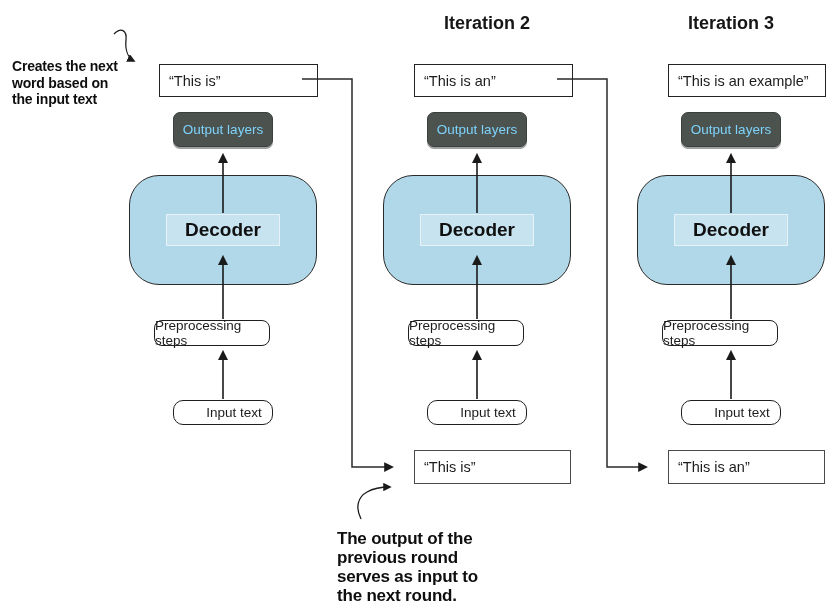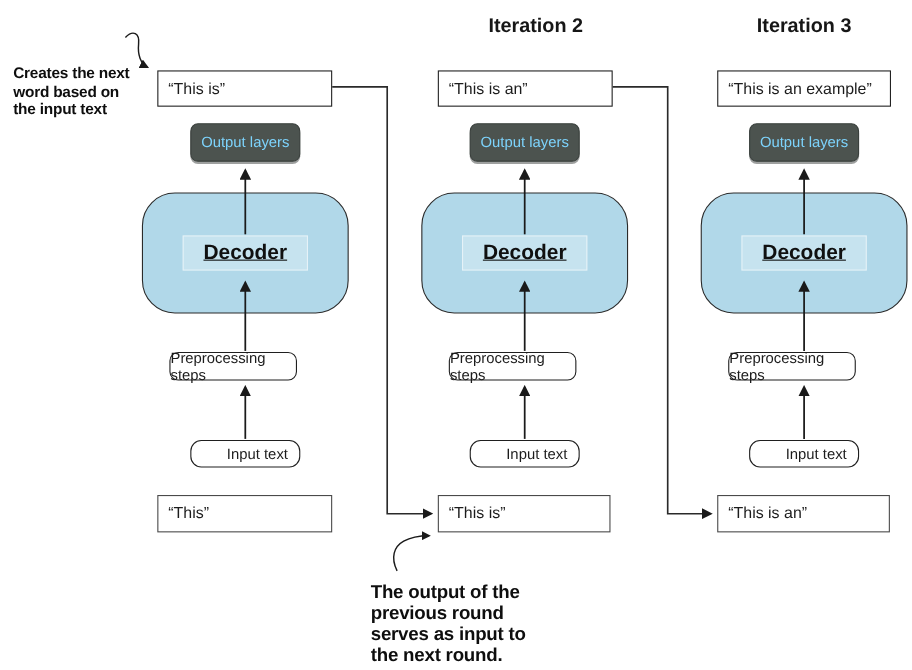--- a/index.html
+++ b/index.html
@@ -11,21 +11,21 @@
 
   .header{
     position:absolute;top:13px;width:200px;text-align:center;
     font-size:18px;font-weight:bold;color:#161616;z-index:2;
   }
   .h1{left:123px}.h2{left:387px}.h3{left:631px}
 
   .qbox{
     position:absolute;background:#ffffff;border:1.6px solid #3a3a3a;
     display:flex;align-items:center;padding-left:9px;box-sizing:border-box;
-    font-size:14.5px;color:#1c1c1c;z-index:2;
+    font-size:14.5px;color:#1c1c1c;z-index:2;margin-left:16px;
   }
   .qtop{top:64px;height:33px;border-color:#222;}
   .qbot{top:450px;height:34px;border-color:#4a4a4a;}
   .q1{left:143px;width:159px}.q2{left:398px;width:159px}.q3{left:652px;width:158px}
   .b1{left:143px;width:159px}.b2{left:398px;width:157px}.b3{left:652px;width:157px}
 
   .outlayers{
     position:absolute;top:112px;height:35px;width:100px;
     background:#4c534f;border:1px solid #3a403d;border-radius:7px;
     box-shadow:0 2px 0 rgba(40,45,43,.45);
@@ -37,21 +37,21 @@
   .decoder{
     position:absolute;top:175px;height:110px;width:188px;
     background:#b1d8e9;border:1.5px solid #2b2b2b;border-radius:30px;
     display:flex;align-items:center;justify-content:center;z-index:2;box-sizing:border-box;
   }
   .d1{left:129px}.d2{left:383px}.d3{left:637px}
   .decoder .hl{
     width:112px;height:30px;background:rgba(255,255,255,.28);
     border:1px solid rgba(255,255,255,.55);
     display:flex;align-items:center;justify-content:center;
-    font-size:19px;font-weight:bold;color:#101010;text-decoration:underline;
+    font-size:19px;font-weight:bold;color:#101010;
   }
 
   .prep{
     position:absolute;top:320px;height:26px;width:116px;
     background:#fff;border:1.4px solid #1f1f1f;border-radius:8px;
     display:flex;align-items:center;justify-content:center;
     font-size:13.5px;color:#1c1c1c;z-index:2;box-sizing:border-box;
   }
   .p1{left:154px}.p2{left:408px}.p3{left:662px}
 
@@ -131,17 +131,16 @@
   </div>
 
   <div class="prep p1">Preprocessing steps</div>
   <div class="prep p2">Preprocessing steps</div>
   <div class="prep p3">Preprocessing steps</div>
 
   <div class="inputtext t1">Input text</div>
   <div class="inputtext t2">Input text</div>
   <div class="inputtext t3">Input text</div>
 
-  <div class="qbox qbot b1">“This”</div>
   <div class="qbox qbot b2">“This is”</div>
   <div class="qbox qbot b3">“This is an”</div>
 
 </div>
 
 </body></html>

